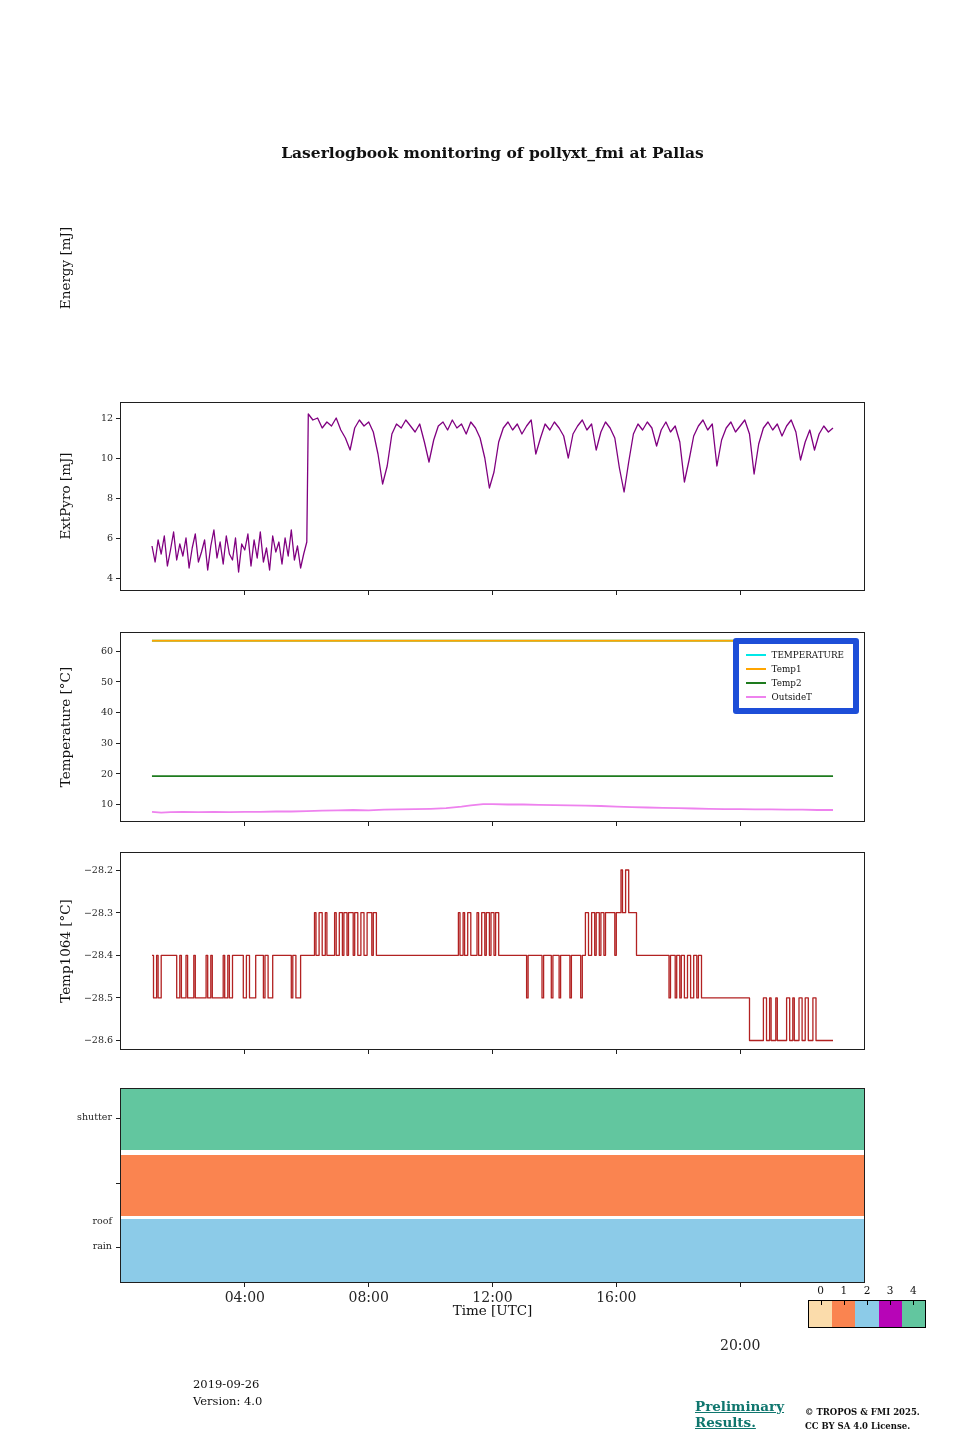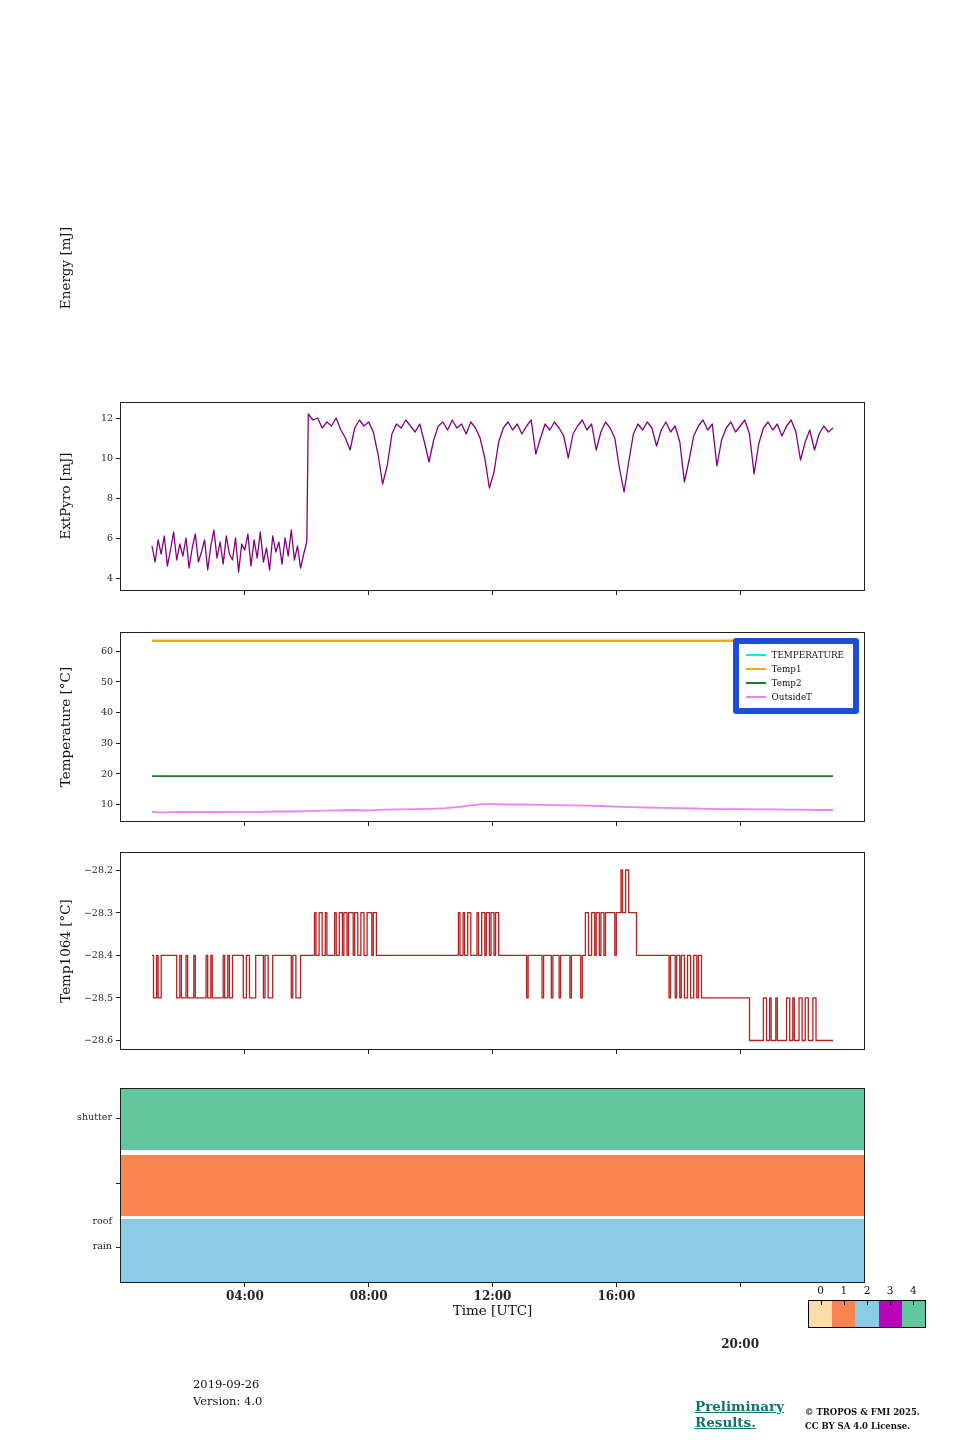--- a/index.html
+++ b/index.html
@@ -16,21 +16,21 @@
   #plot-status{top:1088px;height:195px;}
   .plot svg{position:absolute;left:0;top:0;overflow:visible;}
   .ylab{position:absolute;left:65px;white-space:nowrap;font-size:13.5px;color:#111;
         transform:translate(-50%,-50%) rotate(-90deg);}
   #yl-energy{top:268px;} #yl-extpyro{top:496px;} #yl-temperature{top:727px;} #yl-temp1064{top:951px;}
   .ytick-label{position:absolute;right:calc(100% + 8px);font-size:9.5px;color:#262626;
         white-space:nowrap;line-height:10px;}
   .ytick-mark{position:absolute;left:-5px;width:4px;height:1px;background:#1f1f1f;}
   .xtick-mark{position:absolute;bottom:-5px;width:1px;height:4px;background:#1f1f1f;}
   .xtick-label{position:absolute;top:calc(100% + 7px);transform:translateX(-50%);
-        font-size:12px;color:#262626;white-space:nowrap;font-weight:bold;}
+        font-size:14px;color:#262626;white-space:nowrap;}
   .status-row{position:absolute;left:0;width:100%;}
   .status-label{position:absolute;right:calc(100% + 9px);font-size:9.5px;color:#262626;white-space:nowrap;}
   .legend{position:absolute;top:5px;right:5px;border:6px solid #1d4ed8;border-radius:3px;
         background:rgba(255,255,255,0.92);padding:4px 9px 4px 7px;font-size:8.8px;color:#111;z-index:5;}
   .legend-entry{display:flex;align-items:center;line-height:14px;}
   .legend-swatch{display:inline-block;width:20px;height:2.2px;margin-right:6px;flex:0 0 auto;}
   #x-axis-title{position:absolute;left:120px;top:1302px;width:745px;text-align:center;
         font-size:13.5px;color:#111;}
   #colorbar{position:absolute;left:808px;top:1300px;width:118px;height:28px;
         border:1.5px solid #000;box-sizing:border-box;display:flex;}
@@ -40,20 +40,21 @@
   #footer-date{position:absolute;left:193px;top:1376px;font-size:11.5px;line-height:17px;color:#111;}
   #cc-badge{position:absolute;left:557px;top:1355px;}
   #preliminary{position:absolute;left:695px;top:1398px;font-size:13.5px;font-weight:bold;line-height:16px;}
   #copyright{position:absolute;left:805px;top:1405px;font-size:8.5px;font-weight:bold;line-height:14px;color:#111;}
 </style>
 </head>
 <body>
 
 <div id="page">
 
+  <div id="chart-title">Laserlogbook monitoring of pollyxt_fmi at Pallas</div>
 
   <div class="ylab" id="yl-energy">Energy [mJ]</div>
   <div class="ylab" id="yl-extpyro">ExtPyro [mJ]</div>
   <div class="ylab" id="yl-temperature">Temperature [°C]</div>
   <div class="ylab" id="yl-temp1064">Temp1064 [°C]</div>
 
   <div class="plot" id="plot-extpyro">
       <div class="xtick-mark" style="left: 123.333px;"></div>
       <div class="xtick-mark" style="left: 247.167px;"></div>
       <div class="xtick-mark" style="left: 371px;"></div>

